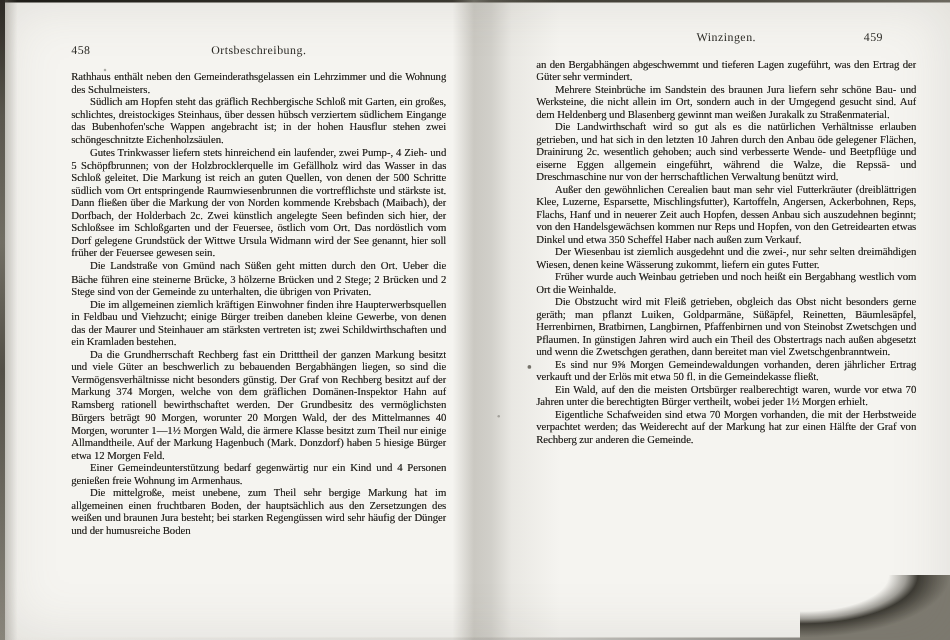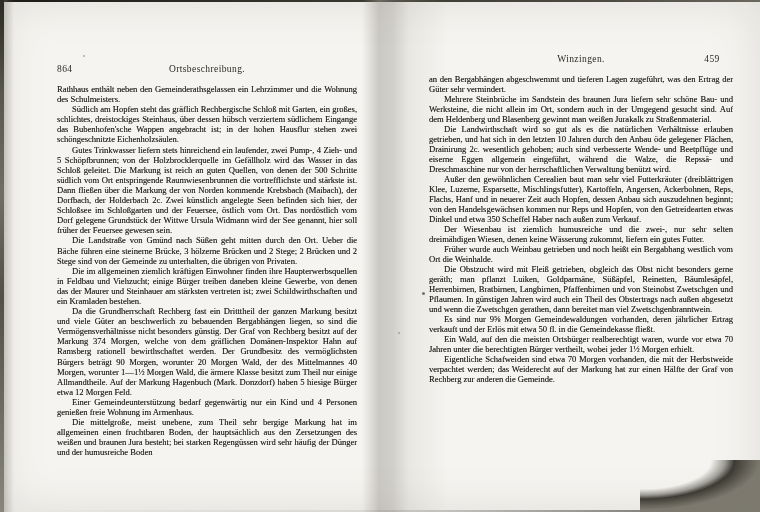--- a/index.html
+++ b/index.html
@@ -72,24 +72,23 @@
   .page-right { left: 429px; top: 26px; width: 304px; height: 460px; overflow: hidden; }
 
   .pg-header {
     display: flex;
     align-items: baseline;
     font-size: 9.5px;
     line-height: 11px;
     margin-bottom: 9px;
     color: #2b2a25;
     letter-spacing: 0.4px;
-    margin-top: 28px;
   }
   .pg-num    { width: 42px; flex: 0 0 auto; }
-  .page-right .pg-num { text-align: center; }
+  .page-right .pg-num { text-align: left; }
   .pg-title  { flex: 1 1 auto; text-align: center; }
   .pg-spacer { width: 42px; flex: 0 0 auto; }
 
   .pg-body p.para {
     margin: 0;
     font-size: 8.6px;
     line-height: 10.1px;
     text-align: justify;
     letter-spacing: -0.05px;
     text-shadow: 0 0 0.3px rgba(36,34,30,0.55);
@@ -105,21 +104,21 @@
 <div class="left-edge-soft"></div>
 <div class="gutter"></div>
 <div class="bottom-line"></div>
 <div class="corner-curl"></div>
 <div class="speck speck-1"></div>
 <div class="speck speck-2"></div>
 <div class="speck speck-3"></div>
 
 <div class="page page-left">
   <div class="pg-header">
-    <span class="pg-num">864</span>
+    <span class="pg-num">458</span>
     <span class="pg-title">Ortsbeschreibung.</span>
     <span class="pg-spacer"></span>
   </div>
   <div class="pg-body">
       <p class="para">Rathhaus enthält neben den Gemeinderathsgelassen ein Lehrzimmer und die Wohnung des Schulmeisters.</p>
       <p class="para indent">Südlich am Hopfen steht das gräflich Rechbergische Schloß mit Garten, ein großes, schlichtes, dreistockiges Steinhaus, über dessen hübsch verziertem südlichem Eingange das Bubenhofen'sche Wappen angebracht ist; in der hohen Hausflur stehen zwei schöngeschnitzte Eichenholzsäulen.</p>
       <p class="para indent">Gutes Trinkwasser liefern stets hinreichend ein laufender, zwei Pump-, 4 Zieh- und 5 Schöpfbrunnen; von der Holzbrocklerquelle im Gefällholz wird das Wasser in das Schloß geleitet. Die Markung ist reich an guten Quellen, von denen der 500 Schritte südlich vom Ort entspringende Raumwiesenbrunnen die vortrefflichste und stärkste ist. Dann fließen über die Markung der von Norden kommende Krebsbach (Maibach), der Dorfbach, der Holderbach 2c. Zwei künstlich angelegte Seen befinden sich hier, der Schloßsee im Schloßgarten und der Feuersee, östlich vom Ort. Das nordöstlich vom Dorf gelegene Grundstück der Wittwe Ursula Widmann wird der See genannt, hier soll früher der Feuersee gewesen sein.</p>
       <p class="para indent">Die Landstraße von Gmünd nach Süßen geht mitten durch den Ort. Ueber die Bäche führen eine steinerne Brücke, 3 hölzerne Brücken und 2 Stege; 2 Brücken und 2 Stege sind von der Gemeinde zu unterhalten, die übrigen von Privaten.</p>
       <p class="para indent">Die im allgemeinen ziemlich kräftigen Einwohner finden ihre Haupterwerbsquellen in Feldbau und Viehzucht; einige Bürger treiben daneben kleine Gewerbe, von denen das der Maurer und Steinhauer am stärksten vertreten ist; zwei Schildwirthschaften und ein Kramladen bestehen.</p>
       <p class="para indent">Da die Grundherrschaft Rechberg fast ein Dritttheil der ganzen Markung besitzt und viele Güter an beschwerlich zu bebauenden Bergabhängen liegen, so sind die Vermögensverhältnisse nicht besonders günstig. Der Graf von Rechberg besitzt auf der Markung 374 Morgen, welche von dem gräflichen Domänen-Inspektor Hahn auf Ramsberg rationell bewirthschaftet werden. Der Grundbesitz des vermöglichsten Bürgers beträgt 90 Morgen, worunter 20 Morgen Wald, der des Mittelmannes 40 Morgen, worunter 1—1½ Morgen Wald, die ärmere Klasse besitzt zum Theil nur einige Allmandtheile. Auf der Markung Hagenbuch (Mark. Donzdorf) haben 5 hiesige Bürger etwa 12 Morgen Feld.</p>
@@ -132,21 +131,21 @@
   <div class="pg-header">
     <span class="pg-spacer"></span>
     <span class="pg-title">Winzingen.</span>
     <span class="pg-num">459</span>
   </div>
   <div class="pg-body">
       <p class="para">an den Bergabhängen abgeschwemmt und tieferen Lagen zugeführt, was den Ertrag der Güter sehr vermindert.</p>
       <p class="para indent">Mehrere Steinbrüche im Sandstein des braunen Jura liefern sehr schöne Bau- und Werksteine, die nicht allein im Ort, sondern auch in der Umgegend gesucht sind. Auf dem Heldenberg und Blasenberg gewinnt man weißen Jurakalk zu Straßenmaterial.</p>
       <p class="para indent">Die Landwirthschaft wird so gut als es die natürlichen Verhältnisse erlauben getrieben, und hat sich in den letzten 10 Jahren durch den Anbau öde gelegener Flächen, Drainirung 2c. wesentlich gehoben; auch sind verbesserte Wende- und Beetpflüge und eiserne Eggen allgemein eingeführt, während die Walze, die Repssä- und Dreschmaschine nur von der herrschaftlichen Verwaltung benützt wird.</p>
       <p class="para indent">Außer den gewöhnlichen Cerealien baut man sehr viel Futterkräuter (dreiblättrigen Klee, Luzerne, Esparsette, Mischlingsfutter), Kartoffeln, Angersen, Ackerbohnen, Reps, Flachs, Hanf und in neuerer Zeit auch Hopfen, dessen Anbau sich auszudehnen beginnt; von den Handelsgewächsen kommen nur Reps und Hopfen, von den Getreidearten etwas Dinkel und etwa 350 Scheffel Haber nach außen zum Verkauf.</p>
-      <p class="para indent">Der Wiesenbau ist ziemlich humusreiche und die zwei-, nur sehr selten dreimähdigen Wiesen, denen keine Wässerung zukommt, liefern ein gutes Futter.</p>
+      <p class="para indent">Der Wiesenbau ist ziemlich ausgedehnt und die zwei-, nur sehr selten dreimähdigen Wiesen, denen keine Wässerung zukommt, liefern ein gutes Futter.</p>
       <p class="para indent">Früher wurde auch Weinbau getrieben und noch heißt ein Bergabhang westlich vom Ort die Weinhalde.</p>
       <p class="para indent">Die Obstzucht wird mit Fleiß getrieben, obgleich das Obst nicht besonders gerne geräth; man pflanzt Luiken, Goldparmäne, Süßäpfel, Reinetten, Bäumlesäpfel, Herrenbirnen, Bratbirnen, Langbirnen, Pfaffenbirnen und von Steinobst Zwetschgen und Pflaumen. In günstigen Jahren wird auch ein Theil des Obstertrags nach außen abgesetzt und wenn die Zwetschgen gerathen, dann bereitet man viel Zwetschgenbranntwein.</p>
       <p class="para indent">Es sind nur 9⅝ Morgen Gemeindewaldungen vorhanden, deren jährlicher Ertrag verkauft und der Erlös mit etwa 50 fl. in die Gemeindekasse fließt.</p>
       <p class="para indent">Ein Wald, auf den die meisten Ortsbürger realberechtigt waren, wurde vor etwa 70 Jahren unter die berechtigten Bürger vertheilt, wobei jeder 1½ Morgen erhielt.</p>
       <p class="para indent">Eigentliche Schafweiden sind etwa 70 Morgen vorhanden, die mit der Herbstweide verpachtet werden; das Weiderecht auf der Markung hat zur einen Hälfte der Graf von Rechberg zur anderen die Gemeinde.</p>
     </div>
 </div>
 
 <div class="vignette"></div>
 

